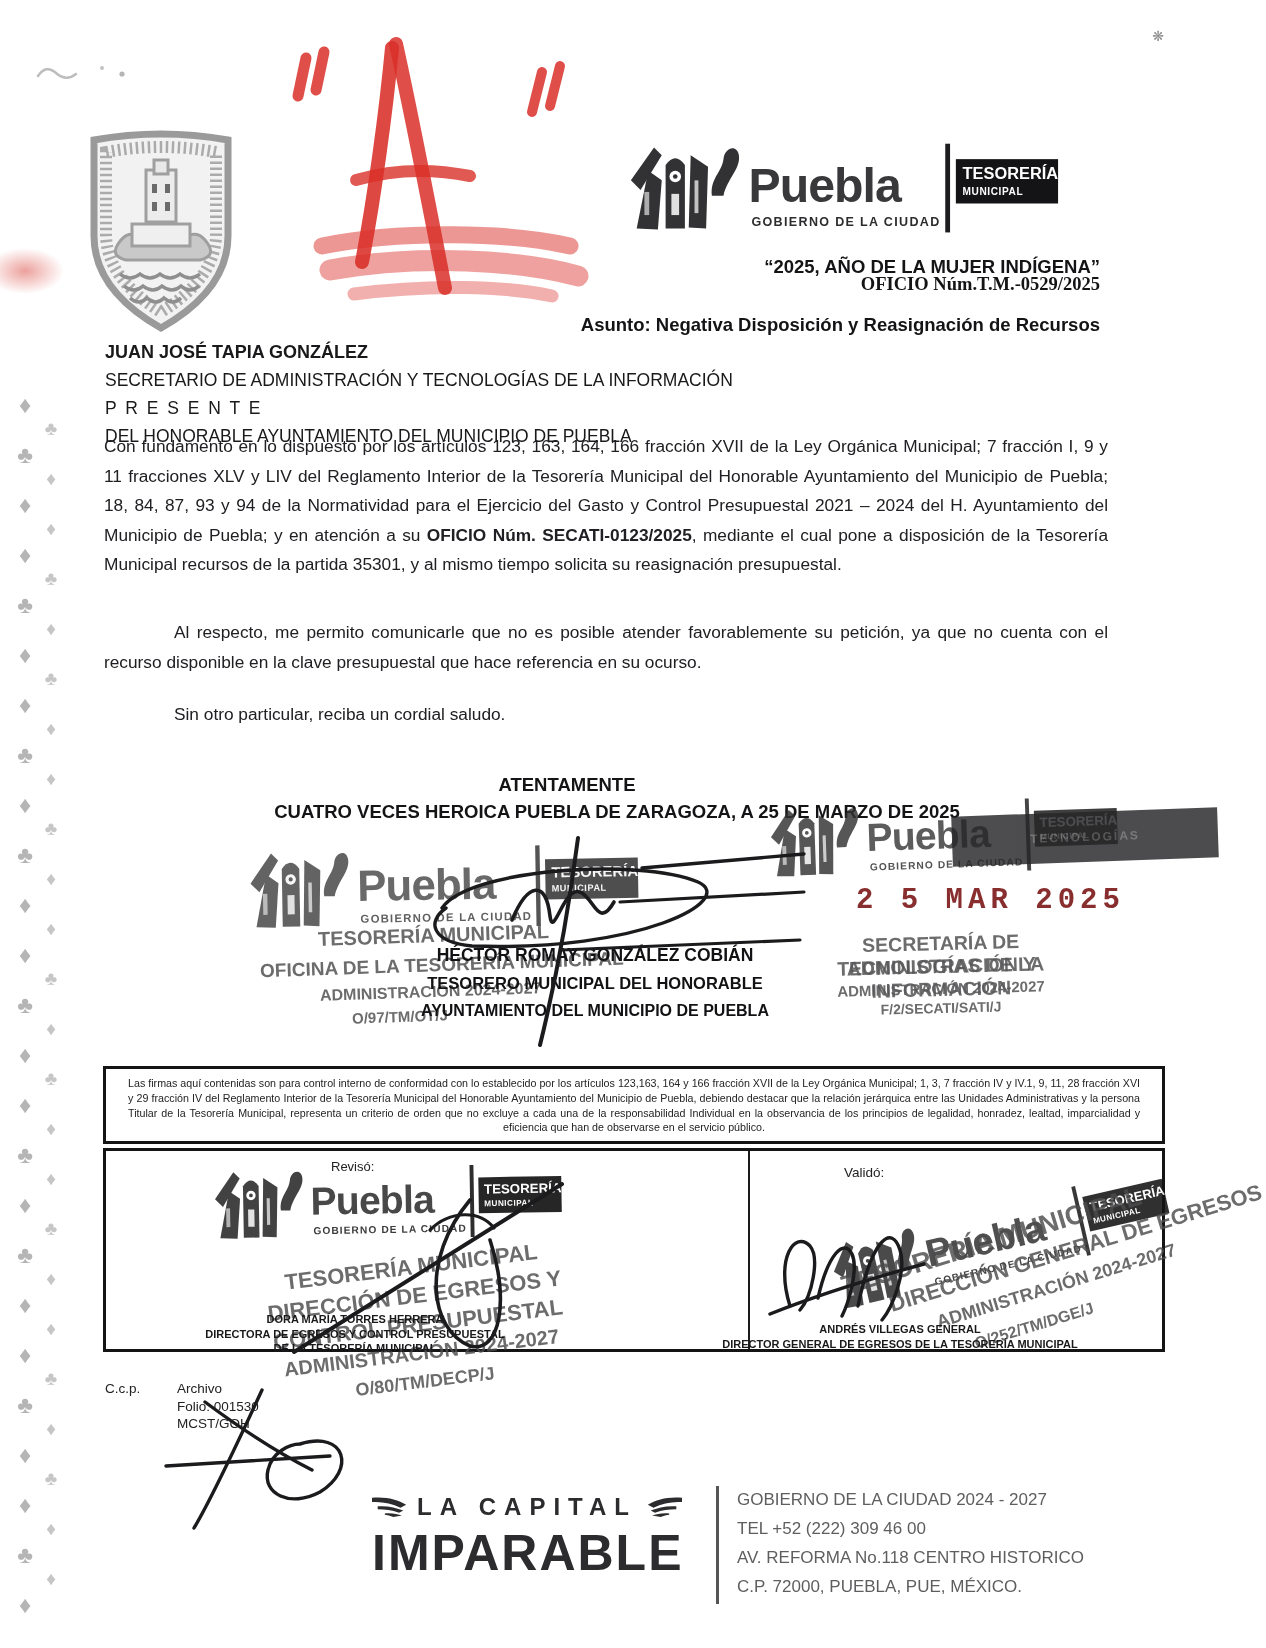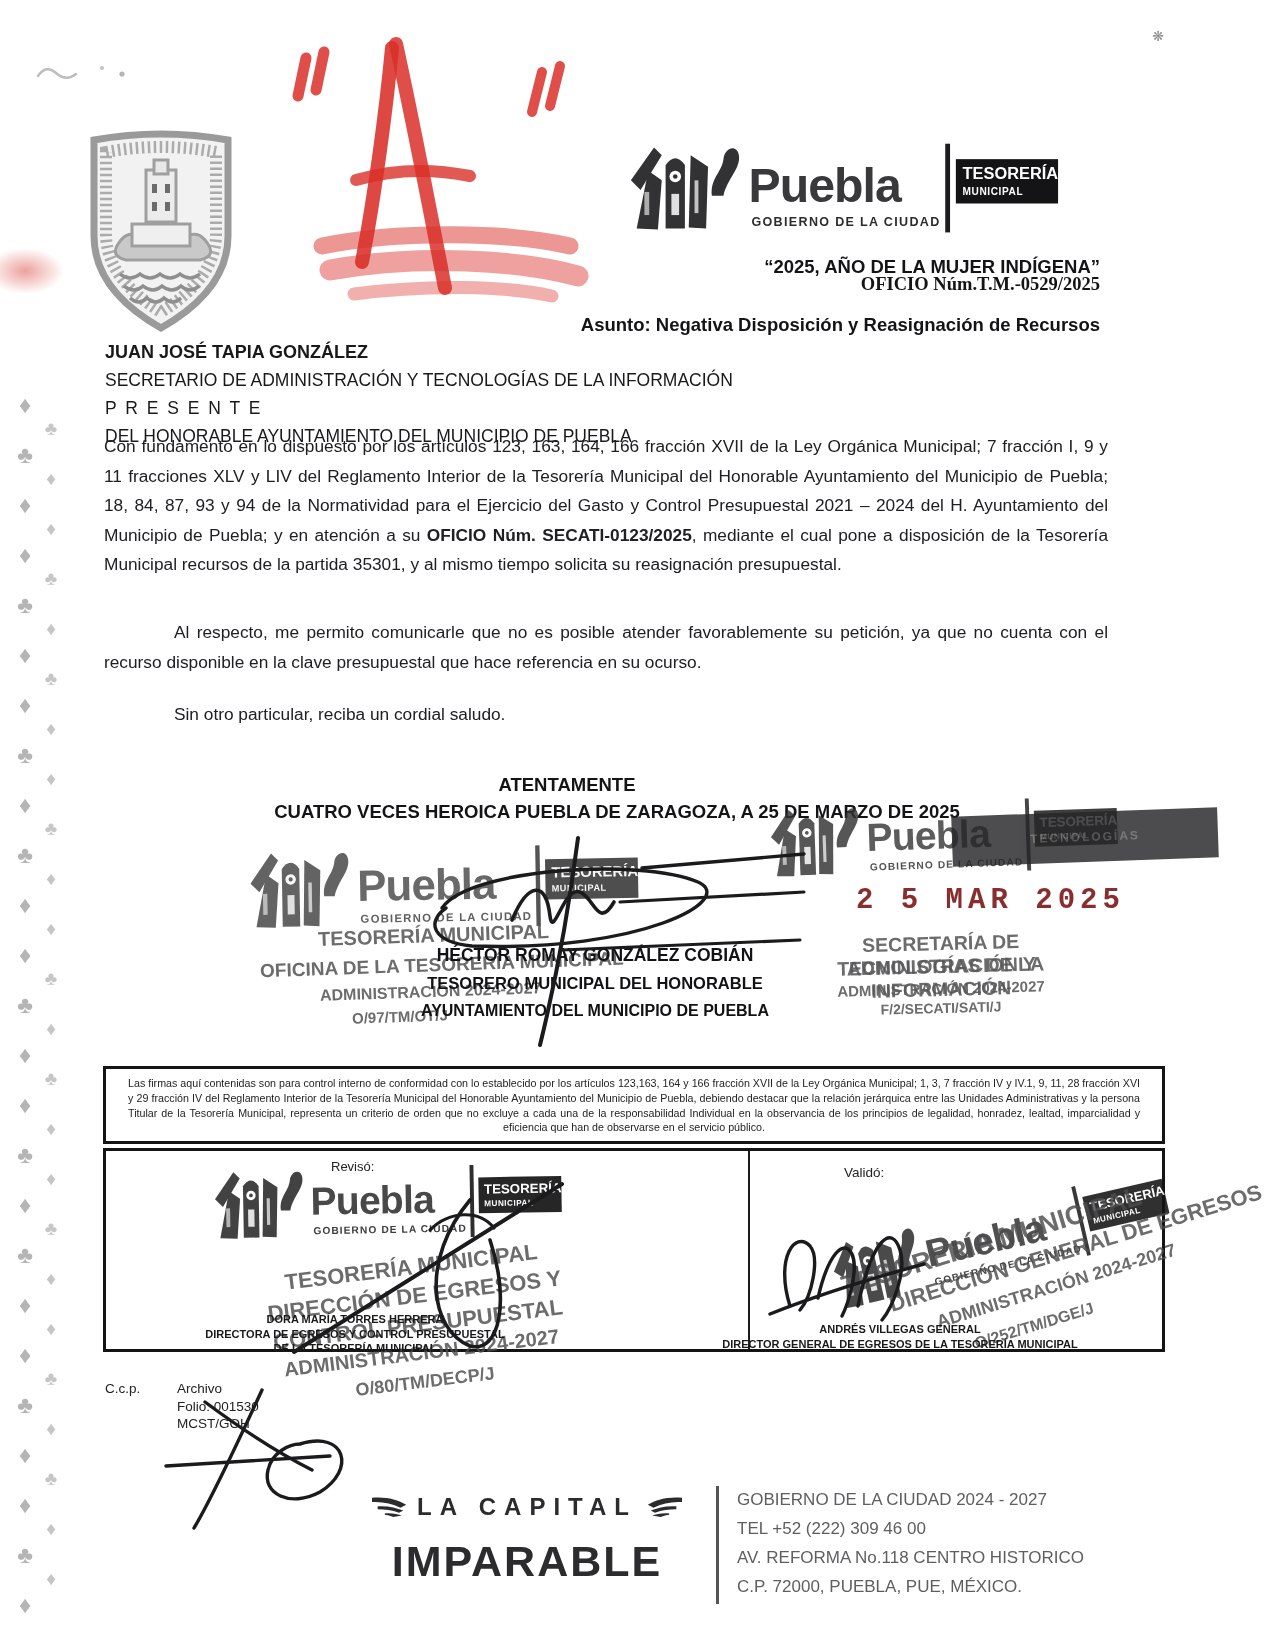--- a/index.html
+++ b/index.html
@@ -288,21 +288,21 @@
       </svg>
       <span class="b" style="font-size:24px;letter-spacing:8px;white-space:nowrap;">LA CAPITAL</span>
       <svg width="52" height="30" viewBox="0 0 52 30">
         <g fill="#2c2c2e" transform="scale(-1,1) translate(-52,0)">
             <path d="M0,2 C18,0 36,4 48,12 L40,16 C28,10 14,7 0,8 Z"></path>
         <path d="M8,14 C22,13 34,16 44,20 L38,23 C28,19 18,18 8,18 Z"></path>
         <path d="M18,24 C28,23 36,25 42,27 L30,29 C24,27 20,26 18,26 Z"></path>
           </g>
       </svg>
     </div>
-    <div class="b" style="font-size:43px;letter-spacing:2px;margin-top:15px;">IMPARABLE</div>
+    <div class="b" style="font-size:50px;letter-spacing:2px;margin-top:2px;">IMPARABLE</div>
   </div>
 
   <div class="abs" style="left:716px;top:1486px;width:3px;height:118px;background:#555;"></div>
   <div class="abs contact" style="left:737px;top:1485px;">
     <div>GOBIERNO DE LA CIUDAD 2024 - 2027</div>
     <div>TEL +52 (222) 309 46 00</div>
     <div>AV. REFORMA No.118 CENTRO HISTORICO</div>
     <div>C.P. 72000, PUEBLA, PUE, MÉXICO.</div>
   </div>
 

